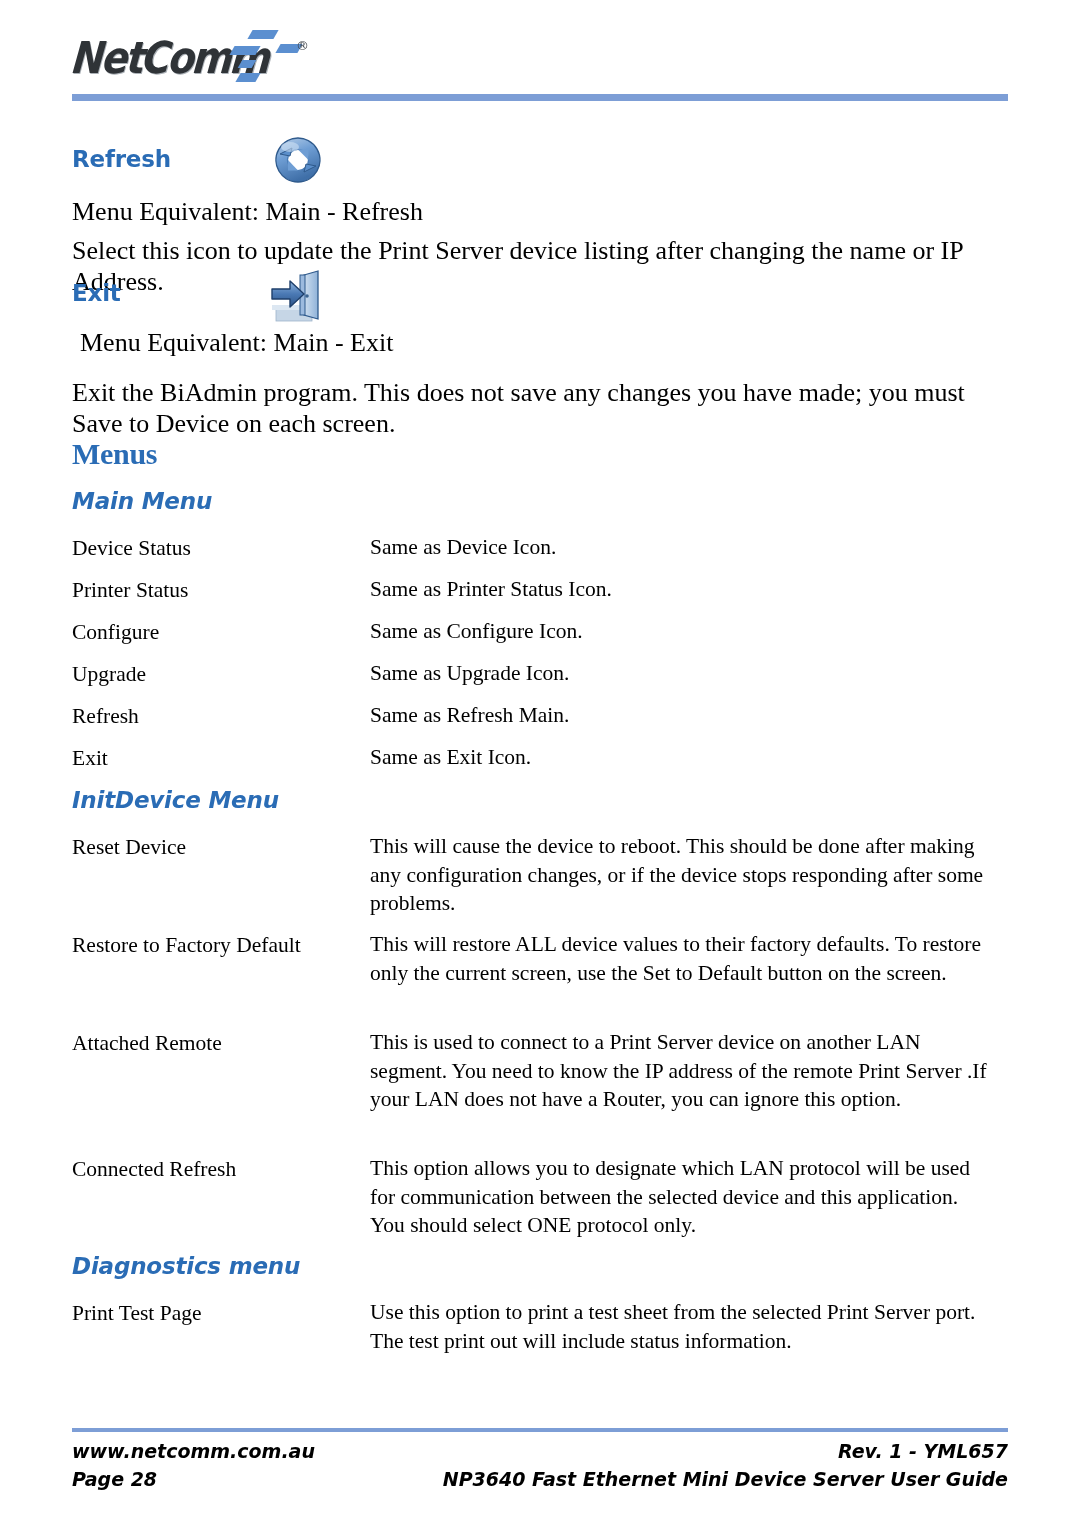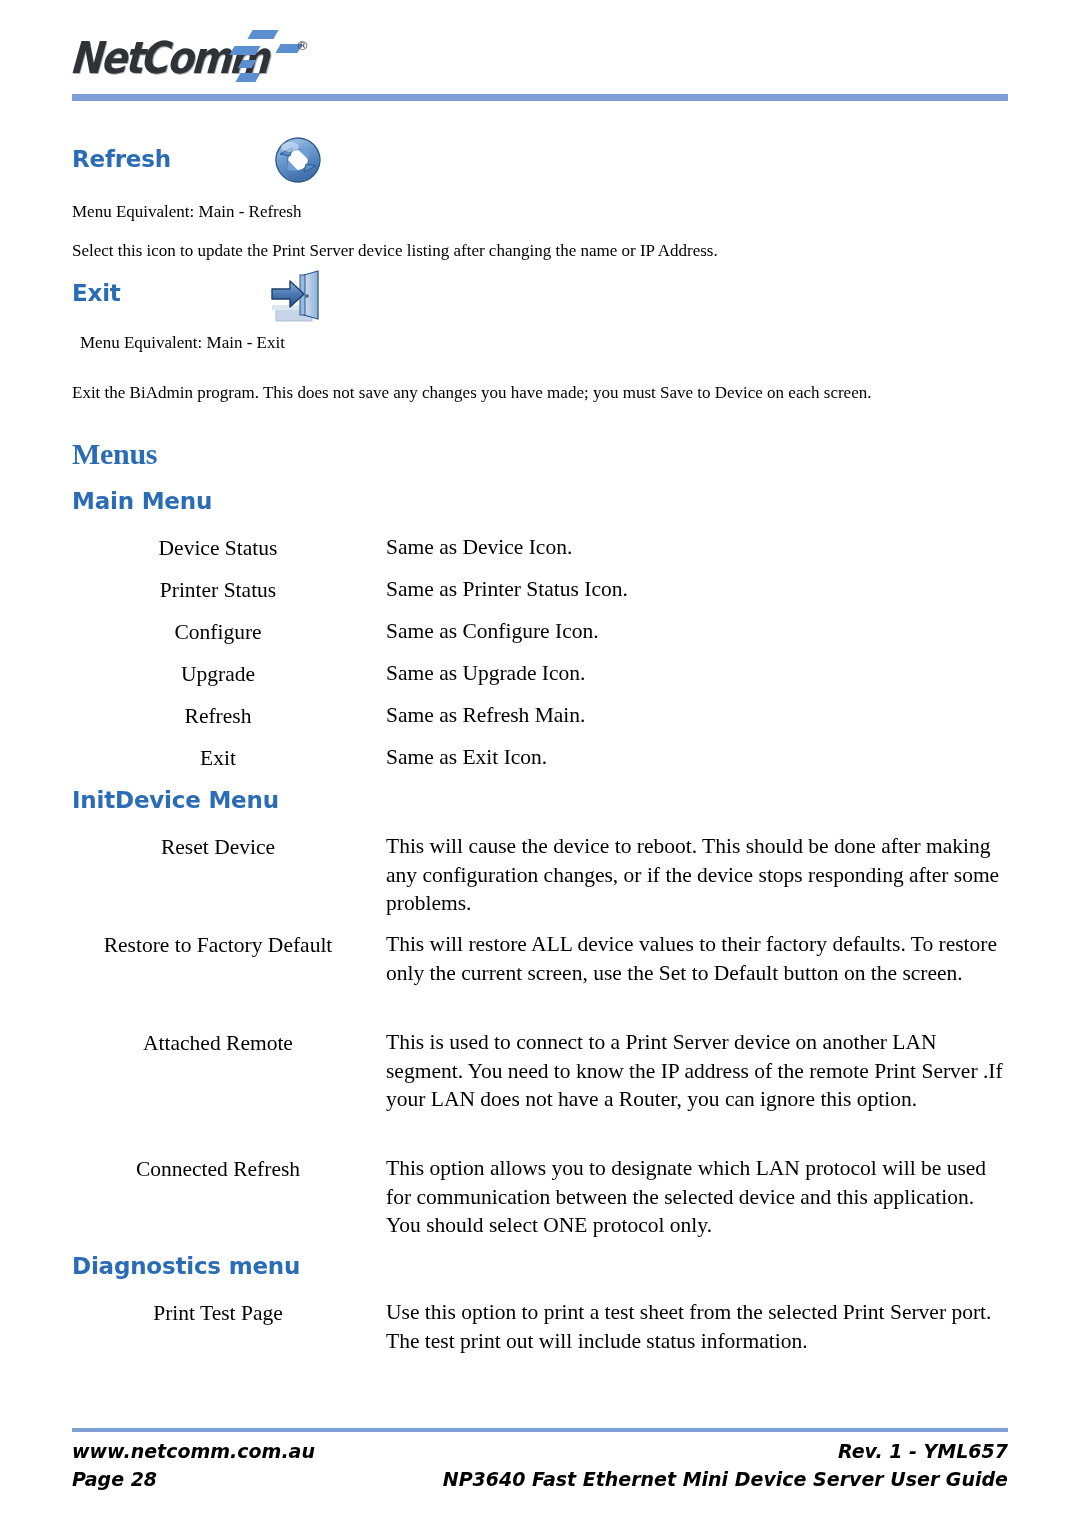--- a/index.html
+++ b/index.html
@@ -89,60 +89,60 @@
   }
   h2.sub-title {
     position: absolute;
     margin: 0;
     font-family: "DejaVu Sans", sans-serif;
     font-weight: bold;
     font-size: 23px;
     color: #2a6cb5;
     letter-spacing: -0.2px;
     white-space: nowrap;
+    font-style: italic;
   }
   h3.icon-title {
     position: absolute;
     margin: 0;
     font-family: "DejaVu Sans", sans-serif;
     font-weight: bold;
     font-size: 23px;
     color: #2a6cb5;
     letter-spacing: -0.2px;
     white-space: nowrap;
   }
   p.body-text {
     position: absolute;
     margin: 0;
     font-family: "Liberation Serif", serif;
-    font-size: 17px;
+    font-size: 26px;
     line-height: 31px;
     color: #000000;
   }
 
   
   .defrow {
     position: absolute;
     left: 72px;
     width: 936px;
   }
   .defrow .term {
     position: absolute;
     left: 0;
     top: 0;
     width: 292px;
     font-family: "Liberation Serif", serif;
     font-size: 21.5px;
     line-height: 31px;
     color: #000000;
-    text-align: center;
   }
   .defrow .desc {
     position: absolute;
-    left: 314px;
+    left: 298px;
     top: 0;
     width: 625px;
     font-family: "Liberation Serif", serif;
     font-size: 21.5px;
     line-height: 28.5px;
     color: #000000;
   }
 
   
   .icon-box {

